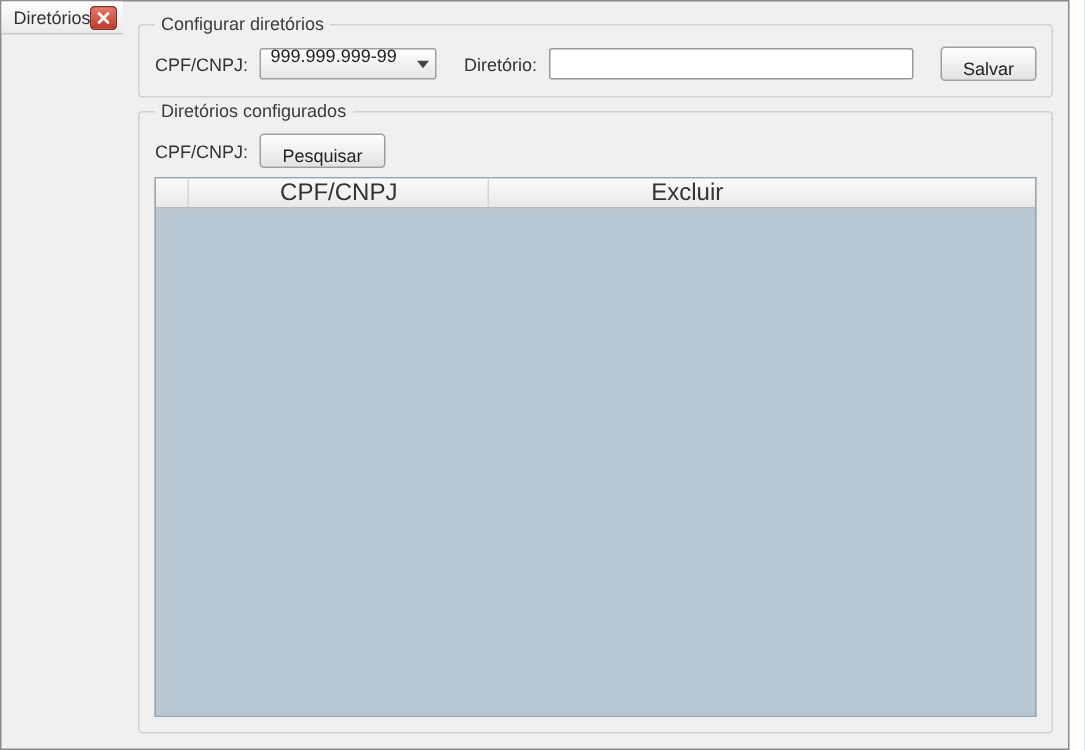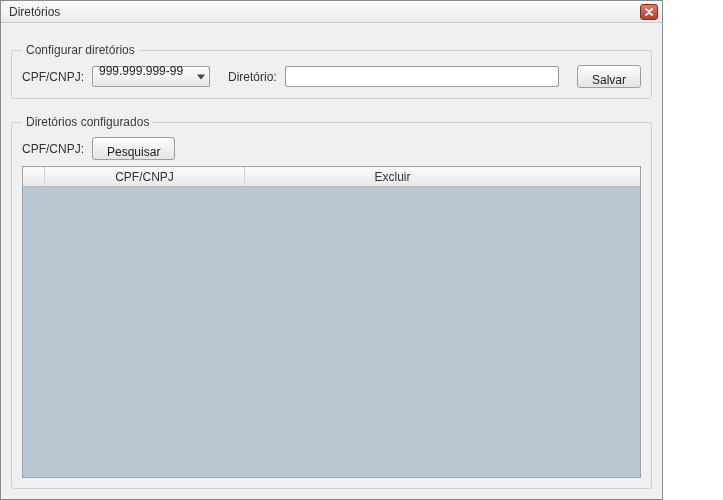--- a/index.html
+++ b/index.html
@@ -7,26 +7,25 @@
       margin: 0;
       padding: 0;
       font-family: "Segoe UI", Tahoma, Arial, sans-serif;
       font-size: 12px;
       background: #fff;
       width: 723px;
       height: 500px;
       overflow: hidden;
     }
     .window {
-      width: 663px;
+      width: 713px;
       height: 500px;
       border: 1px solid #8b8b8b;
       background: #f0f0f0;
       display: flex;
-      flex-direction: column;
     }
     .titlebar {
       height: 22px;
       background: linear-gradient(#fdfdfd, #ebebeb);
       border-bottom: 1px solid #c9c9c9;
       display: flex;
       align-items: center;
       padding: 0 4px 0 8px;
       justify-content: space-between;
     }
@@ -44,22 +43,21 @@
       align-items: center;
       justify-content: center;
       cursor: pointer;
     }
     .close-btn svg { display: block; }
     .content {
       flex: 1;
       padding: 8px 10px 10px 10px;
       display: flex;
       flex-direction: column;
-      gap: 16px;
-      margin-top: 12px;
+      gap: 2px;
     }
     fieldset {
       border: 1px solid #d0d0d0;
       border-radius: 3px;
       margin: 0;
       padding: 8px 10px 10px 10px;
       background: #f0f0f0;
     }
     legend {
       font-size: 12px;
@@ -135,21 +133,21 @@
       grid-template-columns: 22px 200px 1fr 100px;
       height: 20px;
       background: linear-gradient(#fbfbfb, #e9e9e9);
       border-bottom: 1px solid #b8b8b8;
     }
     .thead > div {
       border-right: 1px solid #d5d5d5;
       display: flex;
       align-items: center;
       justify-content: center;
-      font-size: 12px;
+      font-size: 16px;
       color: #333;
       padding: 0 4px;
       overflow: hidden;
       white-space: nowrap;
     }
     .thead > div:first-child { justify-content: center; }
     .thead > div:last-child { border-right: none; }
     .tbody {
       flex: 1;
       background: #b8c7d1;

